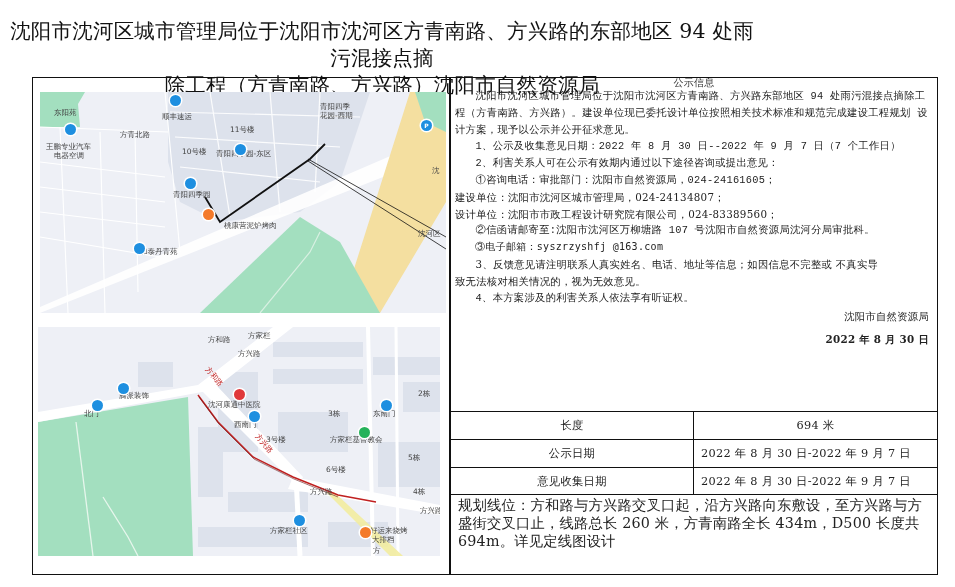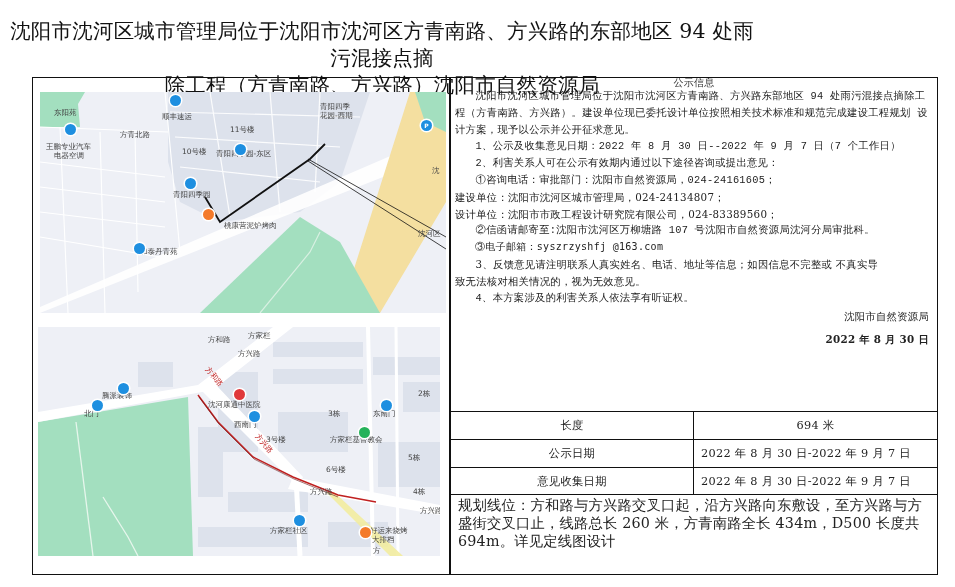--- a/index.html
+++ b/index.html
@@ -137,21 +137,21 @@
 
     <polygon points="288,165 296,165 365,229 352,229" fill="#f2eca0" opacity="0.9"></polygon>
 
     <polyline points="160,68 180,95 215,130 255,150 300,168 338,175" stroke="#c02020" stroke-width="1.5" fill="none"></polyline>
     <polyline points="161,70 181,97 216,132 256,152 300,170" stroke="#6a1a1a" stroke-width="0.6" fill="none"></polyline>
   </svg>
   <div id="map2-layer">
       <div class="lbl" style="left: 170px; top: 8px;">方和路</div>
       <div class="lbl" style="left: 210px; top: 4px;">方家栏</div>
       <div class="lbl" style="left: 200px; top: 22px;">方兴路</div>
-      <div class="lbl" style="left: 64px; top: 64px;">腾派装饰</div>
+      <div class="lbl" style="left: 81px; top: 64px;">腾派装饰</div>
       <div class="lbl" style="left: 46px; top: 82px;">北门</div>
       <div class="lbl" style="left: 170px; top: 73px;">沈河康通中医院</div>
       <div class="lbl" style="left: 196px; top: 93px;">西南门</div>
       <div class="lbl" style="left: 228px; top: 108px;">3号楼</div>
       <div class="lbl" style="left: 290px; top: 82px;">3栋</div>
       <div class="lbl" style="left: 335px; top: 82px;">东南门</div>
       <div class="lbl" style="left: 292px; top: 108px;">方家栏基督教会</div>
       <div class="lbl" style="left: 380px; top: 62px;">2栋</div>
       <div class="lbl" style="left: 370px; top: 126px;">5栋</div>
       <div class="lbl" style="left: 288px; top: 138px;">6号楼</div>

